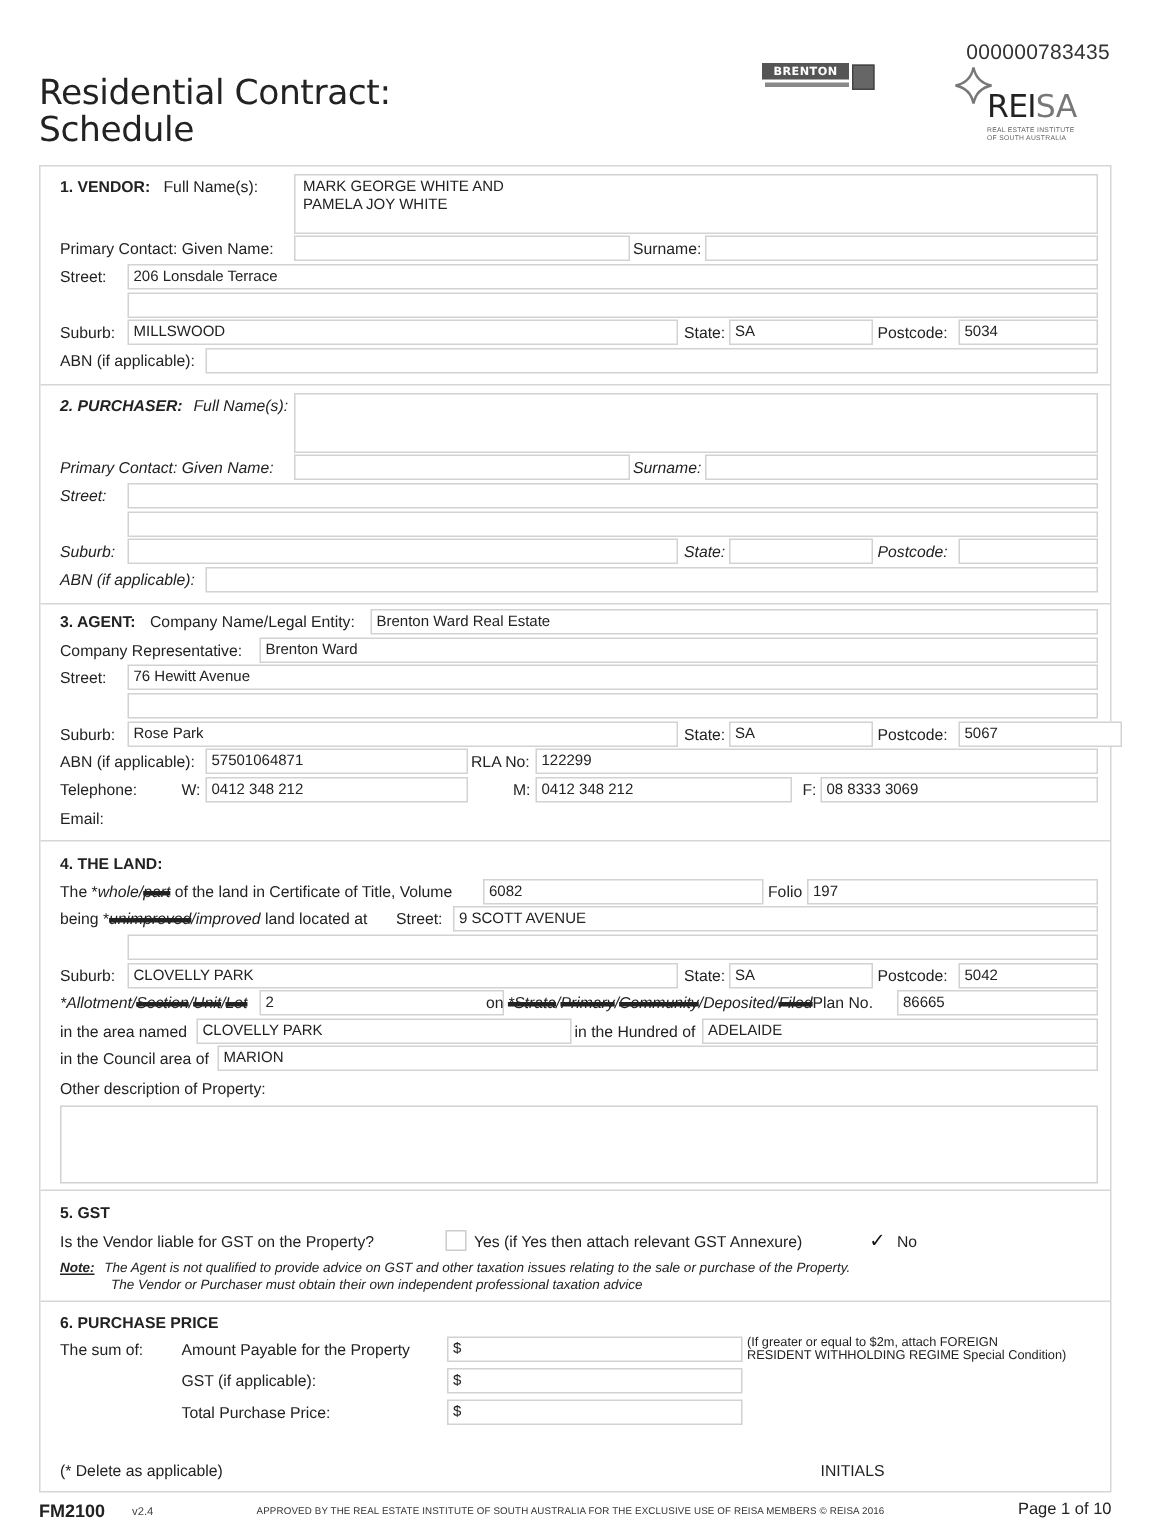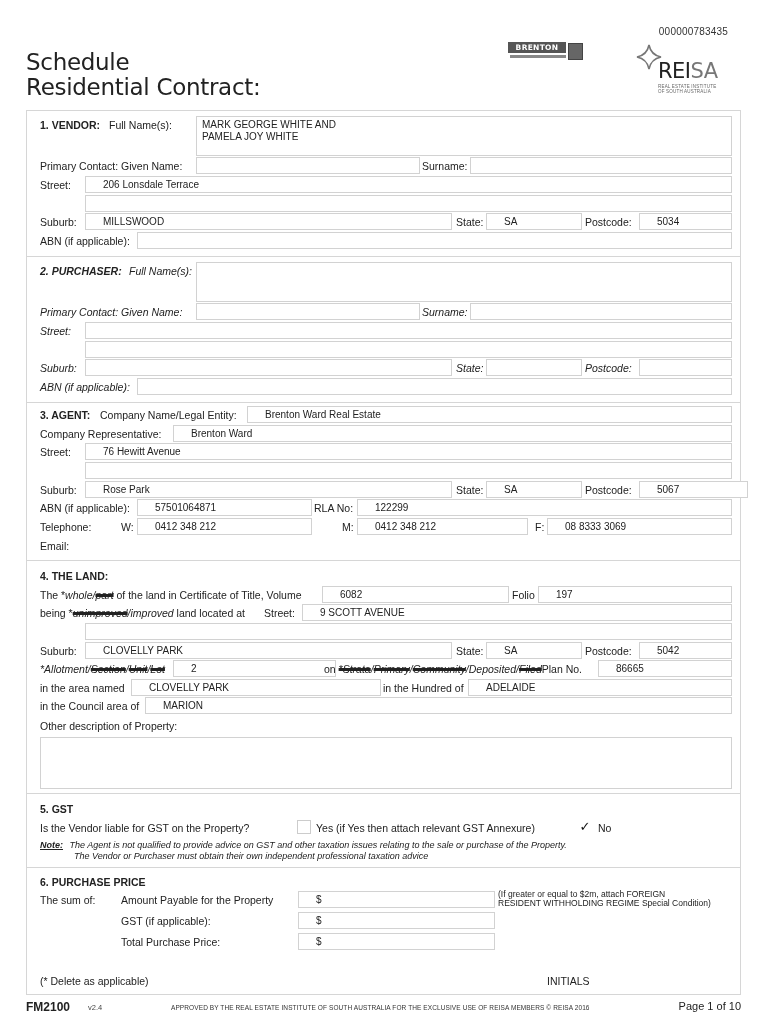--- a/index.html
+++ b/index.html
@@ -1,58 +1,58 @@
 <!DOCTYPE html>
 <html><head>
 <meta charset="utf-8">
 <style>
   * { box-sizing: border-box; margin: 0; padding: 0; }
   html, body { width: 770px; height: 1024px; background: #ffffff; overflow: hidden; }
   body { font-family: "Liberation Sans", sans-serif; color: #222; font-size: 10.5px; position: relative; }
 
-  .docnum { position: absolute; top: 26px; right: 42px; font-size: 10px; color: #333; letter-spacing: 0.2px; }
+  .docnum { position: absolute; top: 26px; right: 30px; font-size: 14px; color: #333; letter-spacing: 0.2px; }
   .title { position: absolute; left: 26px; top: 50px; font-family: "DejaVu Sans", sans-serif; font-size: 23px; line-height: 25px; color: #222; font-weight: normal; letter-spacing: -0.3px; }
 
   .bw-logo { position: absolute; left: 508px; top: 42px; width: 80px; height: 20px; }
   .bw-bar { position: absolute; left: 0; top: 0; width: 58px; height: 11px; background: #555; color: #fff; font-size: 7.5px; font-weight: bold; line-height: 11px; text-align: center; letter-spacing: 0.3px; font-family: "DejaVu Sans", sans-serif; }
   .bw-sub { position: absolute; left: 2px; top: 13px; width: 56px; height: 3px; background: #888; }
   .bw-box { position: absolute; left: 60px; top: 1px; width: 15px; height: 17px; background: #666; border: 1px solid #444; }
 
   .reisa { position: absolute; left: 636px; top: 44px; width: 110px; height: 50px; }
   .reisa-diamond { position: absolute; left: 0; top: 0; }
   .reisa-word { position: absolute; left: 22px; top: 15px; font-size: 21px; font-family: "DejaVu Sans", sans-serif; letter-spacing: -0.5px; color: #222; }
   .reisa-word .sa { color: #777; }
   .reisa-sub { position: absolute; left: 22px; top: 40px; font-size: 4.5px; line-height: 5px; color: #666; letter-spacing: 0.2px; white-space: nowrap; }
 
   .form { position: absolute; left: 26px; top: 110px; width: 715px; border: 1px solid #d6d6d6; }
   .section { position: relative; border-bottom: 1px solid #d6d6d6; }
   .section:last-child { border-bottom: none; }
 
   .lbl { position: absolute; font-size: 10.5px; color: #222; white-space: nowrap; font-family: "Liberation Sans", sans-serif; }
   .lbl b { font-weight: bold; }
-  .fld { position: absolute; border: 1px solid #d2d2d2; background: #fff; font-size: 10px; color: #222; padding: 2px 17px; white-space: pre-wrap; line-height: 12px; font-family: "Liberation Sans", sans-serif; overflow: hidden; }
+  .fld { position: absolute; border: 1px solid #d2d2d2; background: #fff; font-size: 10px; color: #222; padding: 2px 3px; white-space: pre-wrap; line-height: 12px; font-family: "Liberation Sans", sans-serif; overflow: hidden; }
   .it { font-style: italic; }
   .strike { text-decoration: line-through; text-decoration-thickness: 3px; }
   .chk { position: absolute; width: 14px; height: 14px; border: 1px solid #ccc; background: #fff; font-size: 13px; line-height: 12px; text-align: center; color: #111; }
   .note { position: absolute; font-size: 9px; font-style: italic; color: #222; line-height: 11px; }
   .note u { font-weight: bold; }
 
   .footer { position: absolute; left: 26px; top: 1000px; width: 715px; height: 16px; }
   .footer .code { position: absolute; left: 0; top: 0; font-weight: bold; font-size: 12px; }
   .footer .ver { position: absolute; left: 62px; top: 3px; font-size: 7.5px; color: #444; }
   .footer .approved { position: absolute; left: 145px; top: 4px; font-size: 6.5px; color: #333; letter-spacing: 0.1px; }
   .footer .page { position: absolute; right: 0; top: 0; font-size: 11px; color: #222; }
 </style>
 </head>
 <body>
 
 <div class="docnum">000000783435</div>
 <div class="title">
+  <div>Residential Contract:</div>
   <div>Schedule</div>
-  <div>Residential Contract:</div>
 </div>
 
 <div class="bw-logo">
   <div class="bw-bar">BRENTON WARD</div>
   <div class="bw-sub"></div>
   <div class="bw-box"></div>
 </div>
 
 <div class="reisa">
   <svg class="reisa-diamond" width="26" height="26" viewBox="0 0 26 26">

